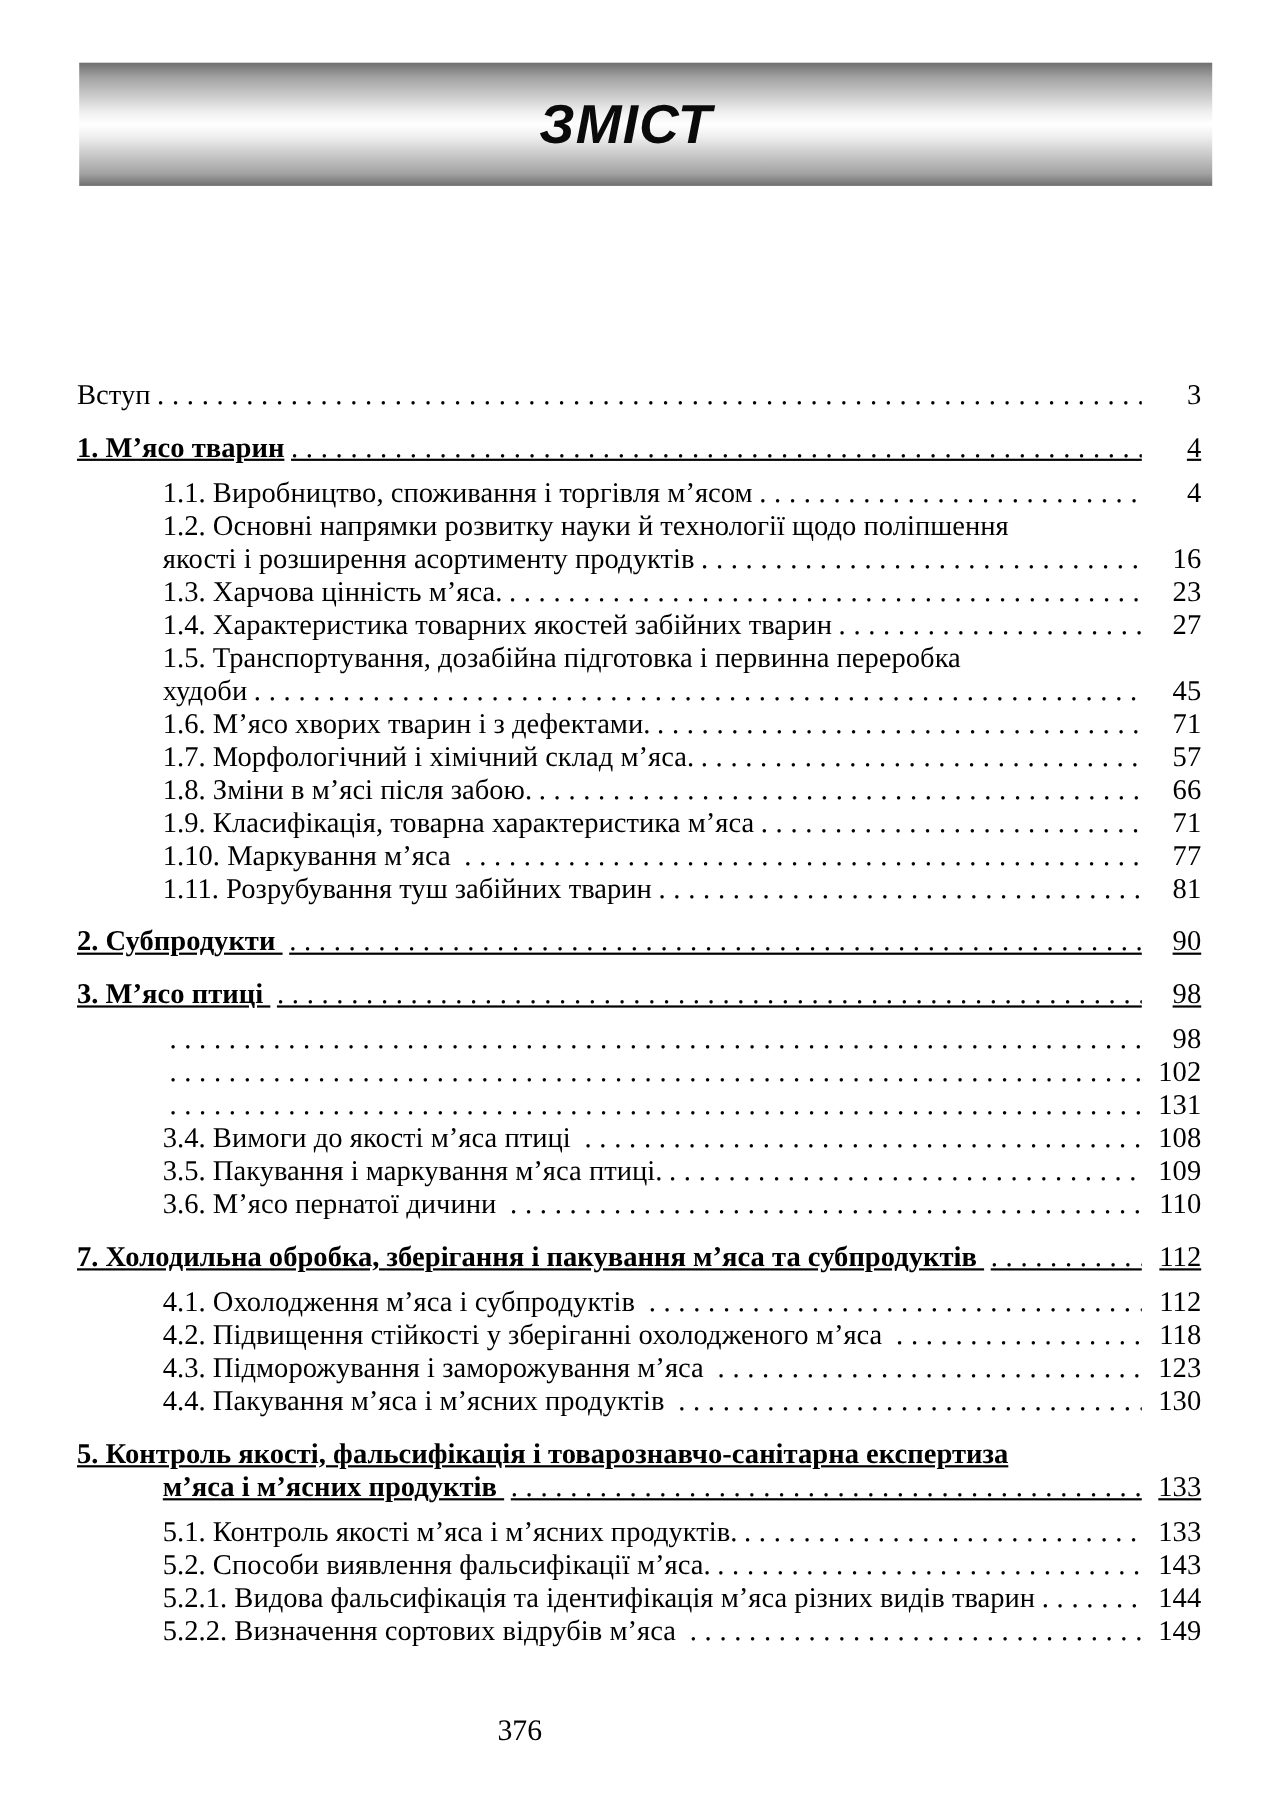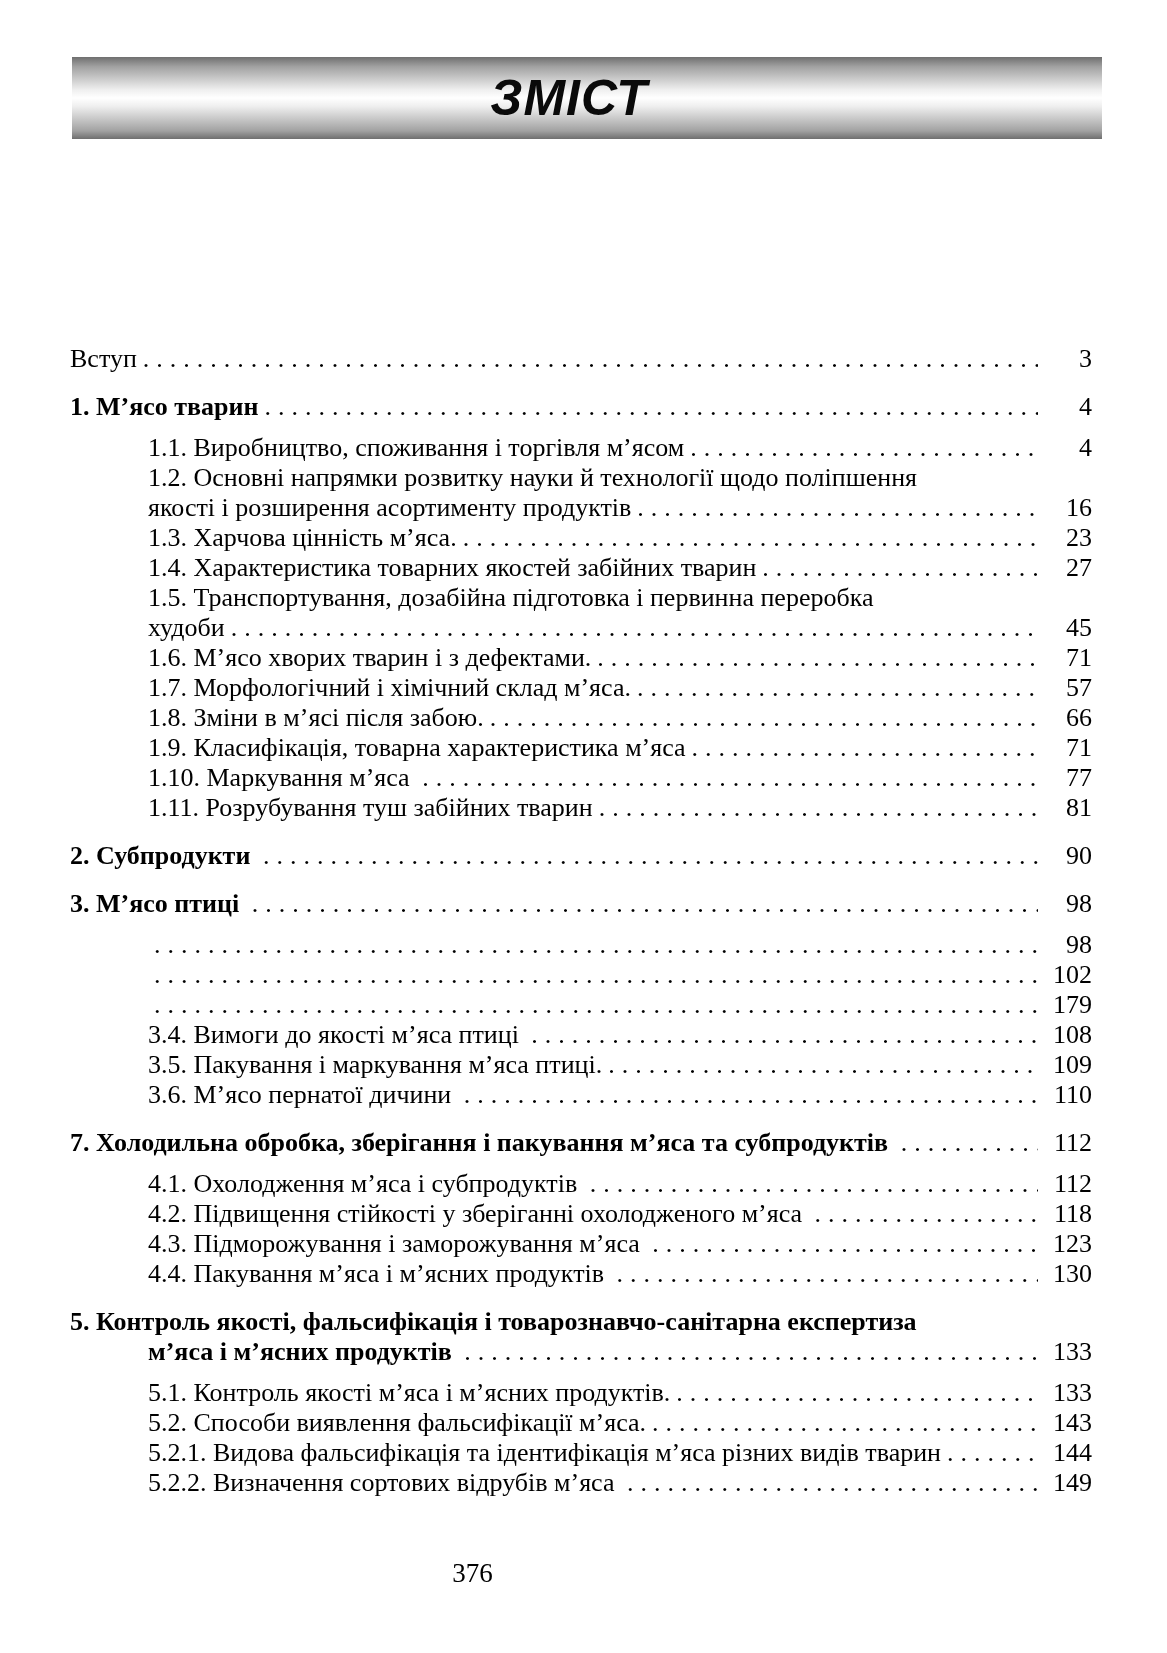--- a/index.html
+++ b/index.html
@@ -10,21 +10,21 @@
     overflow: hidden;
     font-family: "Liberation Serif", serif;
     color: #000000;
   }
   .page { position: absolute; inset: 0; }
 
   
   .banner {
     position: absolute;
     left: 72px; top: 57px;
-    width: 1030px; height: 82px;
+    width: 1030px; height: 112px;
     background: linear-gradient(180deg,
       #6f6f6f 0%, #a2a2a2 12%,
       #efefef 40%, #ffffff 50%, #efefef 60%,
       #a2a2a2 90%, #6f6f6f 100%);
     display: flex; align-items: center; justify-content: center;
   }
   .banner-title {
     font-family: "Liberation Sans", sans-serif;
     font-style: italic;
     font-weight: 700;
@@ -36,21 +36,21 @@
 
   
   .toc {
     position: absolute;
     left: 70px; top: 344px;
     width: 1022px;
     font-size: 26px;
     line-height: 30px;
   }
   .entry { }
-  .entry.bold { font-weight: 700; }
+  .entry.bold { font-weight: 700; text-decoration: underline; }
   .entry.section { margin-top: 18px; margin-bottom: 11px; }
   .line {
     display: flex;
     align-items: baseline;
   }
   .line.indent { padding-left: 78px; }
   .text { white-space: pre; flex: 0 0 auto; }
   .leader {
     flex: 1 1 auto;
     min-width: 0;
@@ -210,21 +210,21 @@
       </div>
       <div class="entry">
         <div class="line indent">
           <span class="leader"></span>
           <span class="pagenum">102</span>
         </div>
       </div>
       <div class="entry">
         <div class="line indent">
           <span class="leader"></span>
-          <span class="pagenum">179</span>
+          <span class="pagenum">131</span>
         </div>
       </div>
       <div class="entry">
         <div class="line indent">
           <span class="text">3.4. Вимоги до якості м’яса птиці </span>
           <span class="leader"></span>
           <span class="pagenum">108</span>
         </div>
       </div>
       <div class="entry">

